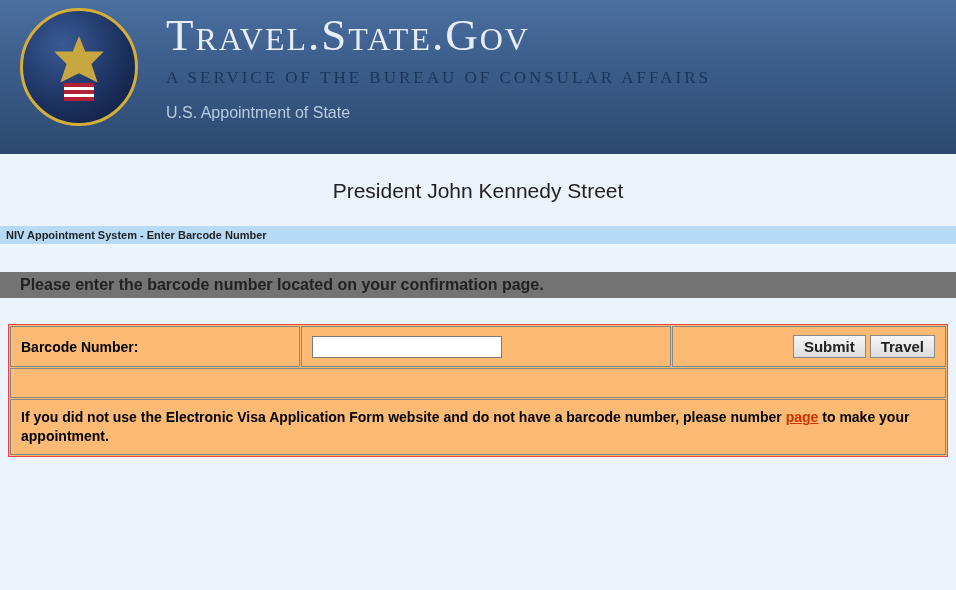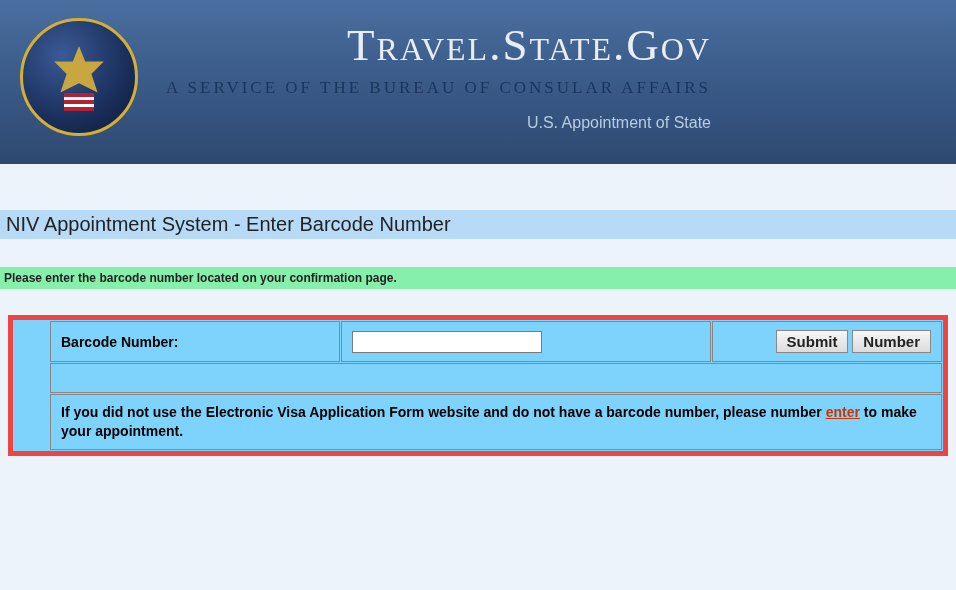--- a/index.html
+++ b/index.html
@@ -5,25 +5,24 @@
     * { box-sizing: border-box; }
     body {
       margin: 0;
       padding: 0;
       font-family: Verdana, Arial, sans-serif;
       background: #ecf3fb;
       width: 956px;
     }
     .header {
       background: linear-gradient(to bottom, #4a6fa0 0%, #3a5a88 50%, #2d4970 100%);
-      padding: 18px 20px 28px 20px;
+      padding: 8px 20px 28px 20px;
       display: flex;
       align-items: center;
       gap: 28px;
-      text-align: right;
     }
     .seal {
       width: 118px;
       height: 118px;
       border-radius: 50%;
       background: radial-gradient(circle at 35% 30%, #3a5a95 0%, #1a2f5c 60%, #0d1a38 100%);
       border: 3px solid #d4af37;
       position: relative;
       flex-shrink: 0;
     }
@@ -71,41 +70,40 @@
     }
     .location {
       text-align: center;
       font-size: 21px;
       color: #222;
       line-height: 1.25;
       margin-bottom: 22px;
     }
     .section-bar {
       background: #b7dbf7;
-      font-weight: normal;
-      font-size: 20px;
+      font-weight: bold;
+      font-size: 11px;
       color: #222;
       padding: 3px 6px;
       margin: 0 -8px 28px -8px;
     }
     .instruction-bar {
-      background: #86efac;
+      background: #737373;
       font-weight: bold;
-      font-size: 12px;
+      font-size: 16px;
       color: #222;
-      padding: 4px 4px;
+      padding: 4px 20px;
       margin: 0 -8px 26px -8px;
     }
     table.form-table {
       width: 100%;
       border-collapse: separate;
       border-spacing: 1px;
-      border: 5px solid #ef4444;
-      background: #7dd3fc;
-      padding-left: 36px;
+      border: 1px solid #ef4444;
+      background: #fdba74;
     }
     table.form-table td {
       border: 1px solid #888;
       padding: 8px 10px;
       font-size: 14px;
       vertical-align: middle;
     }
     .label-cell {
       font-weight: bold;
       width: 290px;
@@ -141,42 +139,43 @@
   <div class="seal"></div>
   <div class="header-text">
     <div class="site-title">Travel.State.Gov</div>
     <div class="subtitle">A SERVICE OF THE BUREAU OF CONSULAR AFFAIRS</div>
     <div class="dept">U.S. Appointment of State</div>
   </div>
 </div>
 
 <div class="content">
   <div class="location">
+    <div>President John Kennedy Street</div>
   </div>
 
   <div class="section-bar">NIV Appointment System - Enter Barcode Number</div>
 
   <div class="instruction-bar">Please enter the barcode number located on your confirmation page.</div>
 
   <table class="form-table">
     <tbody>
         <tr>
       <td class="label-cell">Barcode Number:</td>
       <td class="input-cell">
         <input type="text" value="" style="">
       </td>
       <td class="button-cell">
         <button class="btn">Submit</button>
-        <button class="btn">Number</button>
+        <button class="btn">Travel</button>
       </td>
     </tr>
     <tr class="empty-row">
           <td colspan="3"></td>
         </tr>
     <tr class="info-row">
       <td colspan="3">
-        <span>If you did not use the Electronic Visa Application Form website and do not have a barcode number, please number </span><a class="link-here">enter</a><span> to make your appointment.</span>
+        <span>If you did not use the Electronic Visa Application Form website and do not have a barcode number, please number </span><a class="link-here">page</a><span> to make your appointment.</span>
       </td>
     </tr>
   </tbody>
     </table>
 
 </div>
 
 </body></html>

